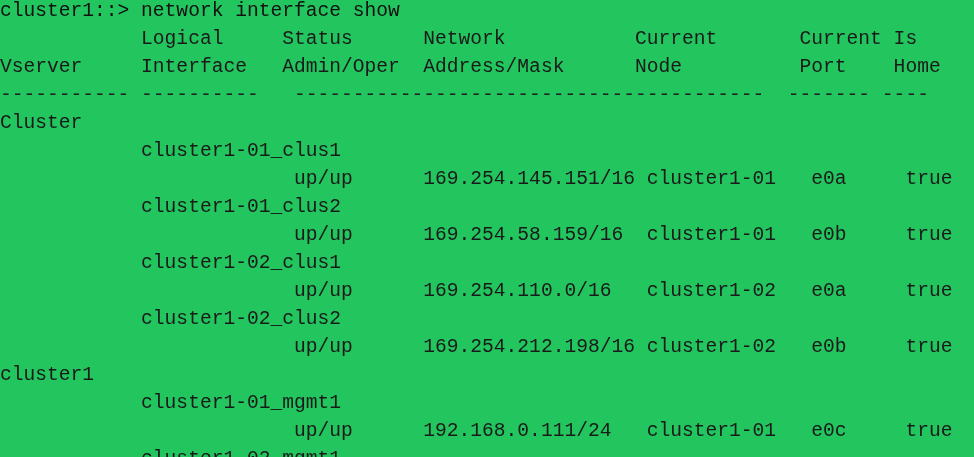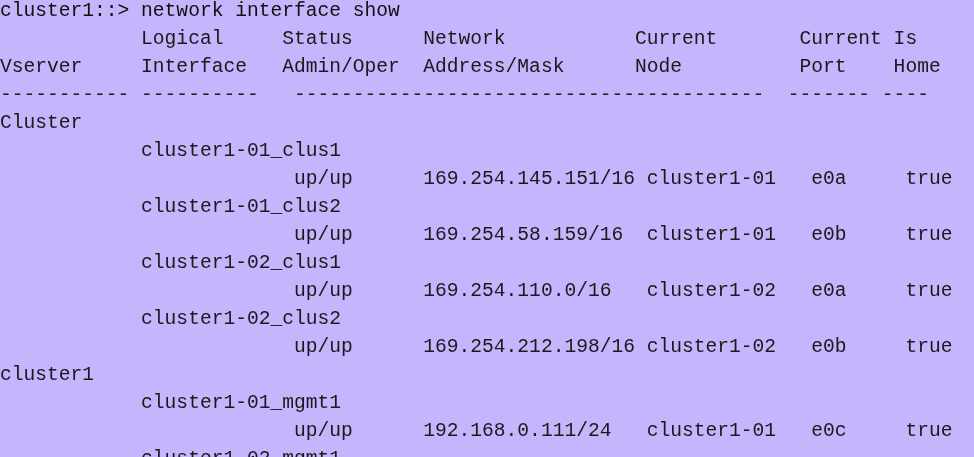--- a/index.html
+++ b/index.html
@@ -4,21 +4,21 @@
 <style>
   html, body {
     margin: 0;
     padding: 0;
     background: #ffffff;
   }
   #terminal {
     position: relative;
     width: 974px;
     height: 457px;
-    background: #c4b5fd;
+    background: #22c55e;
     overflow: hidden;
     font-family: "Liberation Mono", "DejaVu Sans Mono", monospace;
     font-size: 19.6px;
     line-height: 28px;
     color: #1a1a1a;
     letter-spacing: 0;
     text-decoration: underline;
   }
   .line {
     position: absolute;

